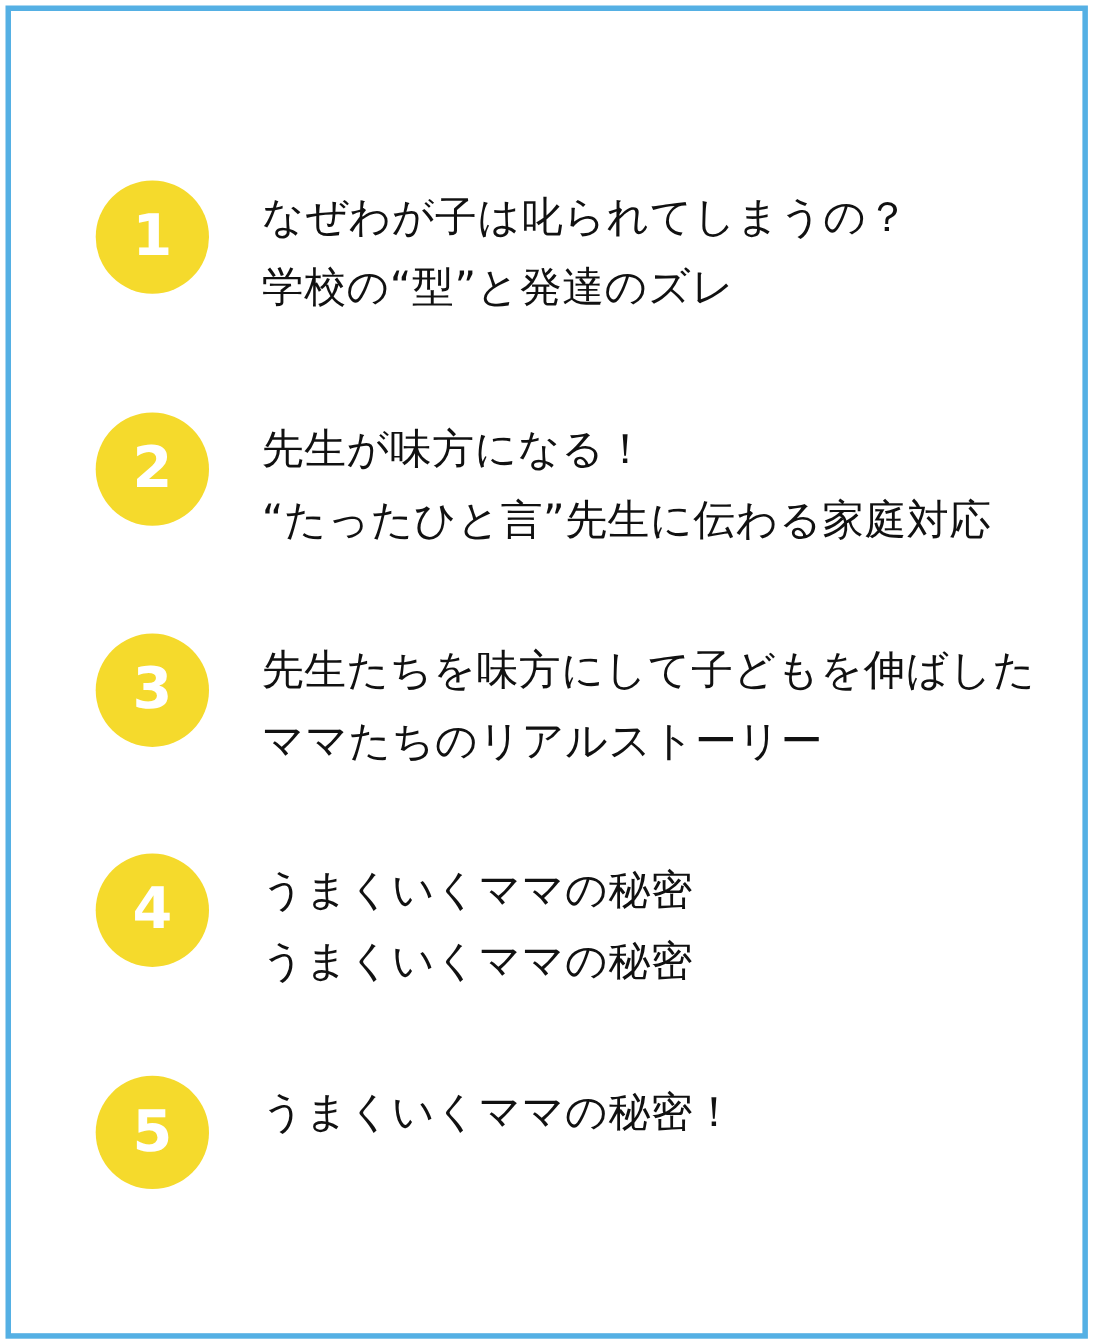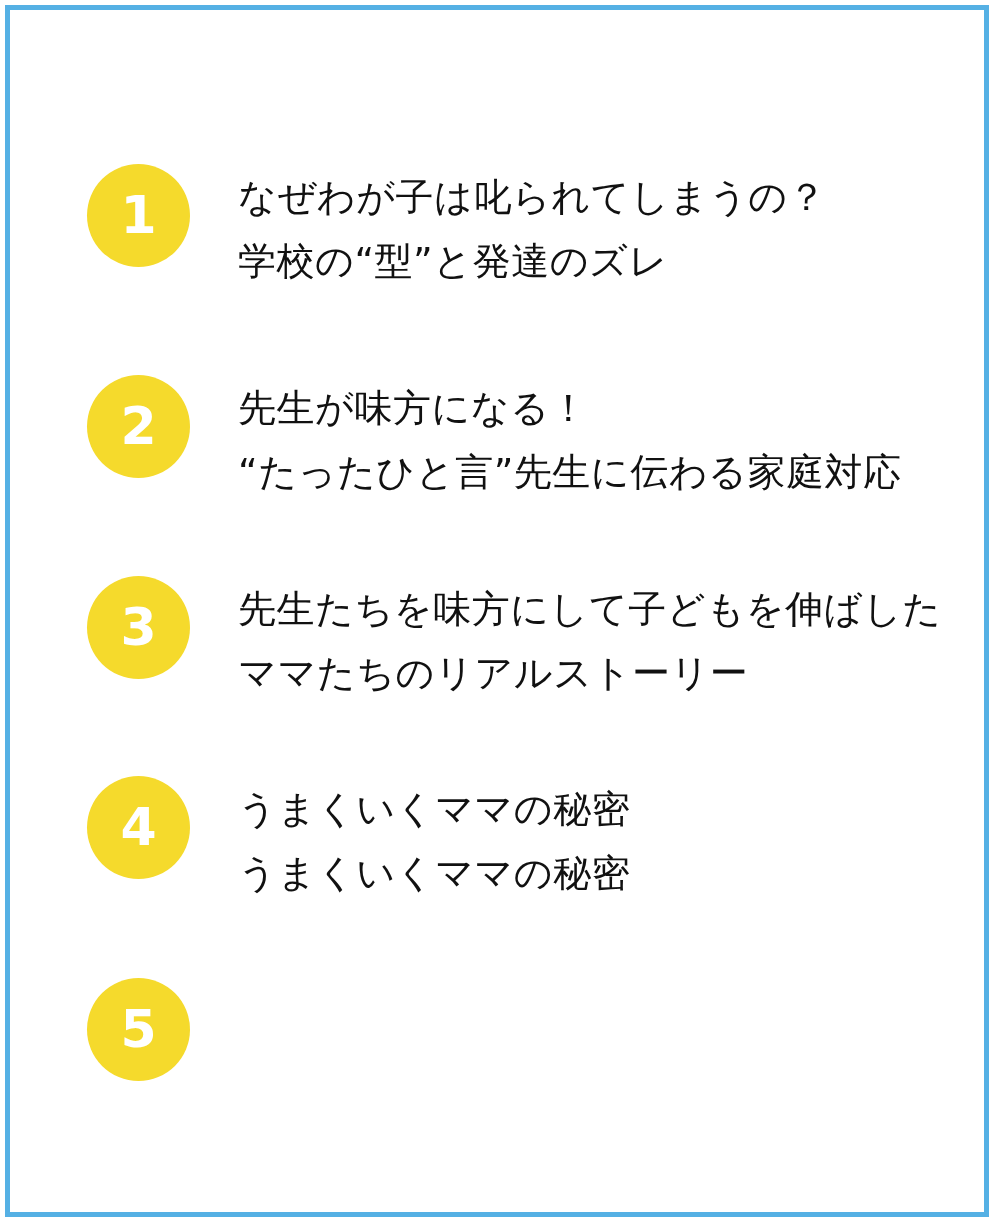--- a/index.html
+++ b/index.html
@@ -150,18 +150,19 @@
         <div class="line line-1">うまくいくママの秘密</div>
         <div class="line line-2">うまくいくママの秘密</div>
       </div>
     </li>
 
     <li class="item item-5">
       <div class="badge">
         <span class="badge-number">5</span>
       </div>
       <div class="text-block">
+        <div class="line line-1">うまくいくママの秘密！</div>
       </div>
     </li>
 
   </ul>
 
 </div>
 
 </body></html>

